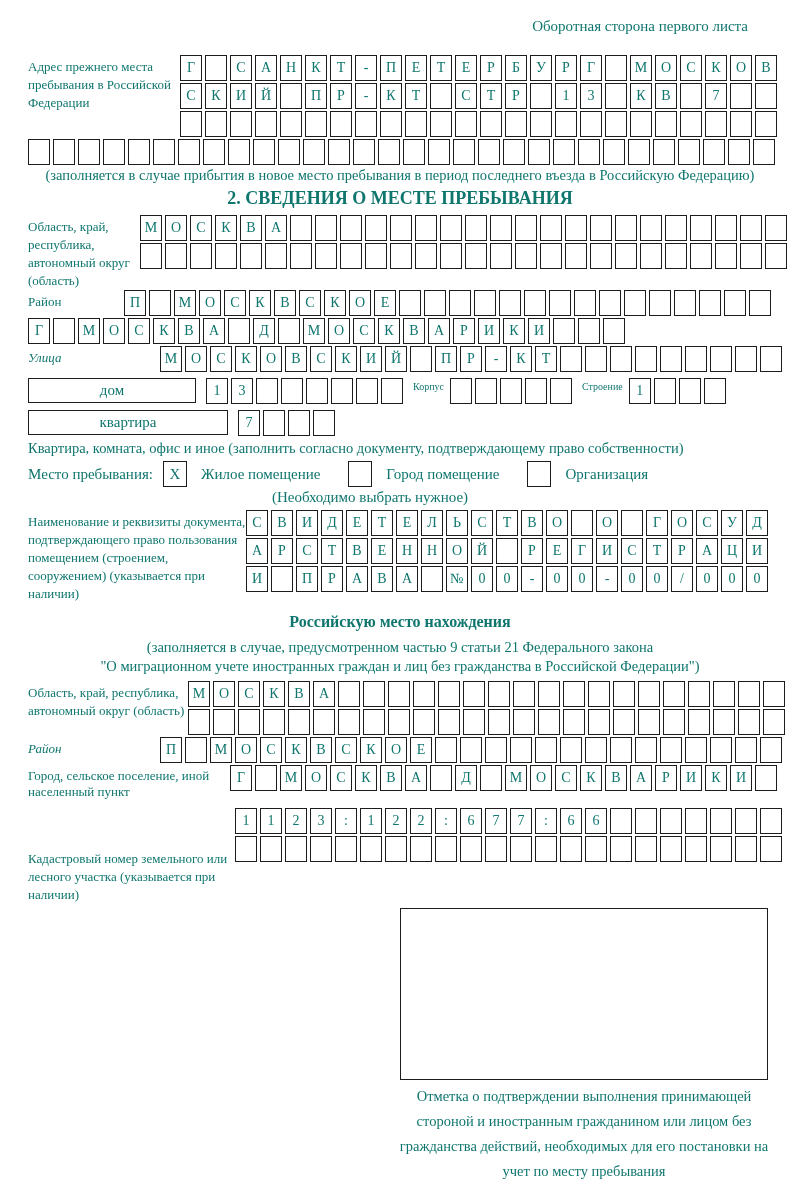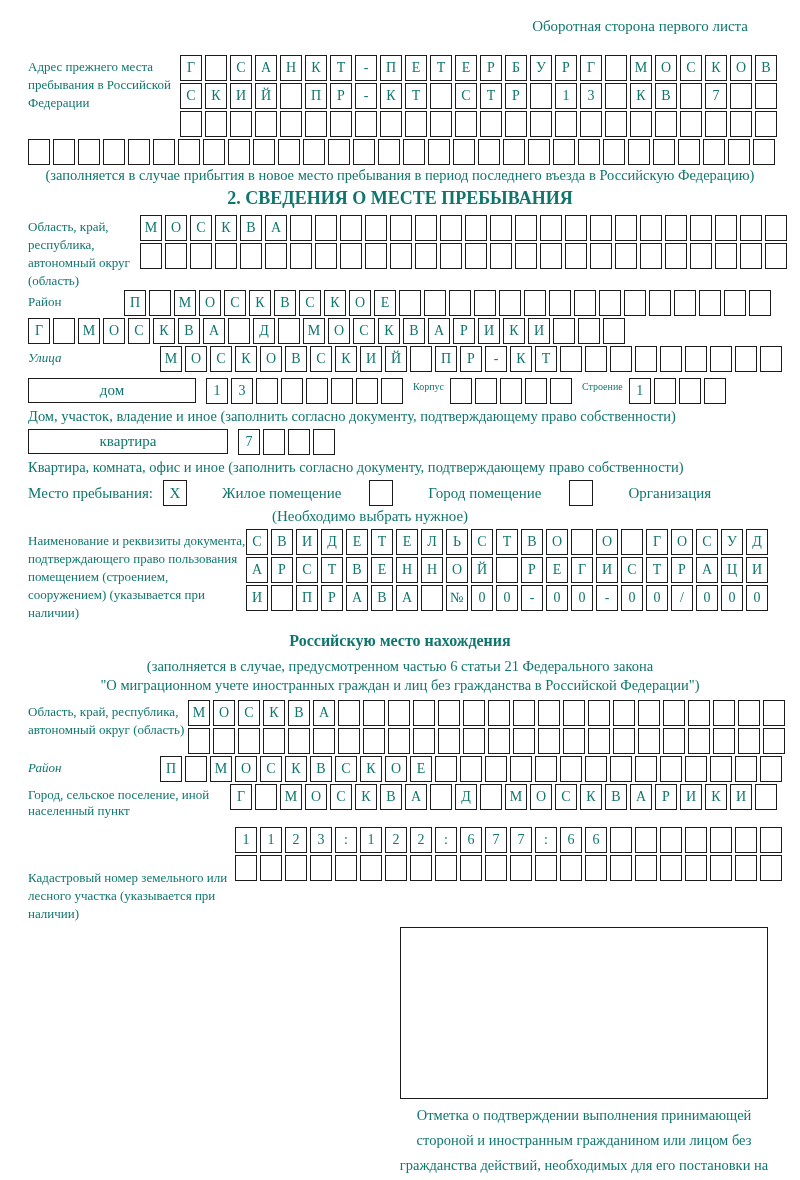--- a/index.html
+++ b/index.html
@@ -46,21 +46,21 @@
   }
   .w168{flex:0 0 168px;}
   .w200{flex:0 0 200px;}
   .inline-lbl{font-size:10px;padding:3px 6px 0 10px;}
   .type-row{display:flex;align-items:center;margin-top:4px;font-size:15px;}
   .checkbox{
     flex:0 0 24px;width:24px;height:26px;box-sizing:border-box;
     border:1.8px solid #1c1c1c;margin:0 14px 0 10px;
     display:inline-flex;align-items:center;justify-content:center;font-size:15px;
   }
-  .opt-label{margin-right:18px;margin-left:21px;}
+  .opt-label{margin-right:18px;}
   .center-note{font-size:15px;text-align:center;margin:2px 80px 4px 0;}
   .actual-title{font-size:16px;font-weight:bold;text-align:center;margin:10px 20px 8px 0;}
   .actual-note{font-size:14.5px;text-align:center;margin:0 20px 2px 0;}
   .cad-cells{margin-top:8px;}
   .stamp-box{
     box-sizing:border-box;
     width:368px;height:172px;
     border:1.8px solid #1c1c1c;
     margin:4px 0 0 372px;
   }
@@ -370,21 +370,20 @@
         <span class="cell"></span>
       </div>
     <div class="inline-lbl">Строение</div>
     <div class="cellrow">
         <span class="cell">1</span>
         <span class="cell"></span>
         <span class="cell"></span>
         <span class="cell"></span>
       </div>
   </div>
-  <div class="caption-left">Дом, участок, владение и иное (заполнить согласно документу, подтверждающему право собственности)</div>
 
   <div class="house-row">
     <div class="wide-box w200">квартира</div>
     <div class="cellrow">
         <span class="cell">7</span>
         <span class="cell"></span>
         <span class="cell"></span>
         <span class="cell"></span>
       </div>
   </div>
@@ -470,21 +469,21 @@
           <span class="cell">0</span>
           <span class="cell">/</span>
           <span class="cell">0</span>
           <span class="cell">0</span>
           <span class="cell">0</span>
         </div>
     </div>
   </div>
 
   <div class="actual-title">Российскую место нахождения</div>
-  <div class="actual-note">(заполняется в случае, предусмотренном частью 6 статьи 21 Федерального закона</div>
+  <div class="actual-note">(заполняется в случае, предусмотренном частью 9 статьи 21 Федерального закона</div>
   <div class="actual-note">"О миграционном учете иностранных граждан и лиц без гражданства в Российской Федерации")</div>
 
   <div class="row" style="margin-top:6px;">
     <div class="label lw160">Область, край, республика, автономный округ (область)</div>
     <div class="cellcol">
       <div class="cellrow">
           <span class="cell">М</span>
           <span class="cell">О</span>
           <span class="cell">С</span>
           <span class="cell">К</span>

